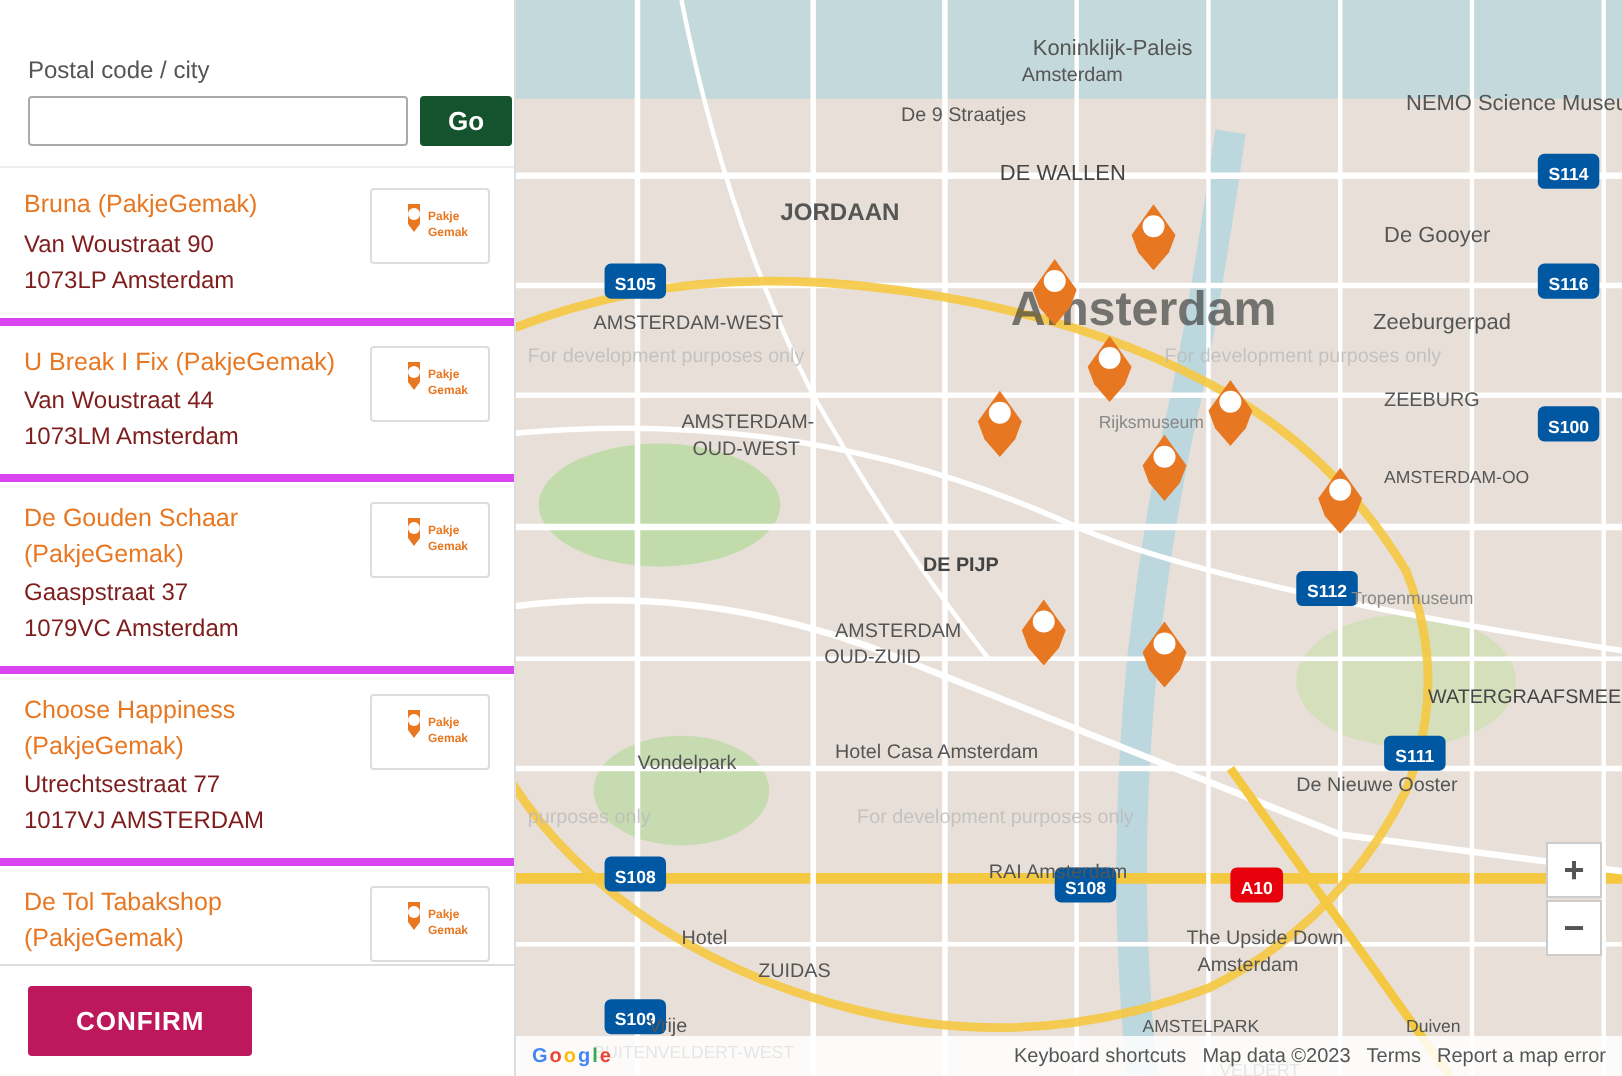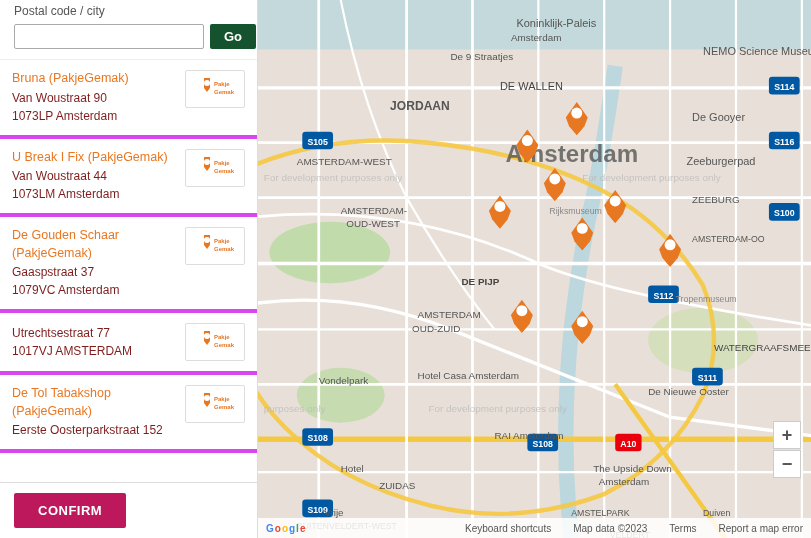--- a/index.html
+++ b/index.html
@@ -31,21 +31,21 @@
     .left-panel {
       width: 258px;
       min-width: 258px;
       display: flex;
       flex-direction: column;
       background: #fff;
       border-right: 1px solid #ddd;
     }
 
     .search-section {
-      padding: 4px 14px 10px;
+      padding: 28px 14px 10px;
       border-bottom: 1px solid #eee;
     }
 
     .search-label {
       font-size: 12px;
       color: #555;
       margin-bottom: 6px;
       display: block;
     }
 
@@ -174,21 +174,21 @@
       display: flex;
       align-items: center;
       justify-content: space-between;
       padding: 0 8px;
       font-size: 10px;
       color: #555;
     }
 
     .map-footer-right {
       display: flex;
-      gap: 22px;
+      gap: 8px;
     }
 
     .map-footer a {
       color: #555;
       text-decoration: none;
     }
 
     .google-logo {
       display: flex;
       align-items: center;
@@ -287,20 +287,21 @@
               <polygon points="16,4 22,4 22,14 19,18 16,14" fill="#e87722"></polygon>
               <circle cx="19" cy="9" r="3" fill="white"></circle>
               <text x="26" y="12" font-size="6" fill="#e87722" font-weight="bold">Pakje</text>
               <text x="26" y="20" font-size="6" fill="#e87722" font-weight="bold">Gemak</text>
             </svg>
           </div>
         </div>
 
         <div class="location-item">
           <div class="location-info">
+            <div class="location-name">Choose Happiness (PakjeGemak)</div>
             <div class="location-address">
               <span>Utrechtsestraat 77</span><br>
               <span>1017VJ AMSTERDAM</span>
             </div>
           </div>
           <div class="location-logo">
             <svg width="54" height="30" viewBox="0 0 54 30">
               <polygon points="16,4 22,4 22,14 19,18 16,14" fill="#e87722"></polygon>
               <circle cx="19" cy="9" r="3" fill="white"></circle>
               <text x="26" y="12" font-size="6" fill="#e87722" font-weight="bold">Pakje</text>

